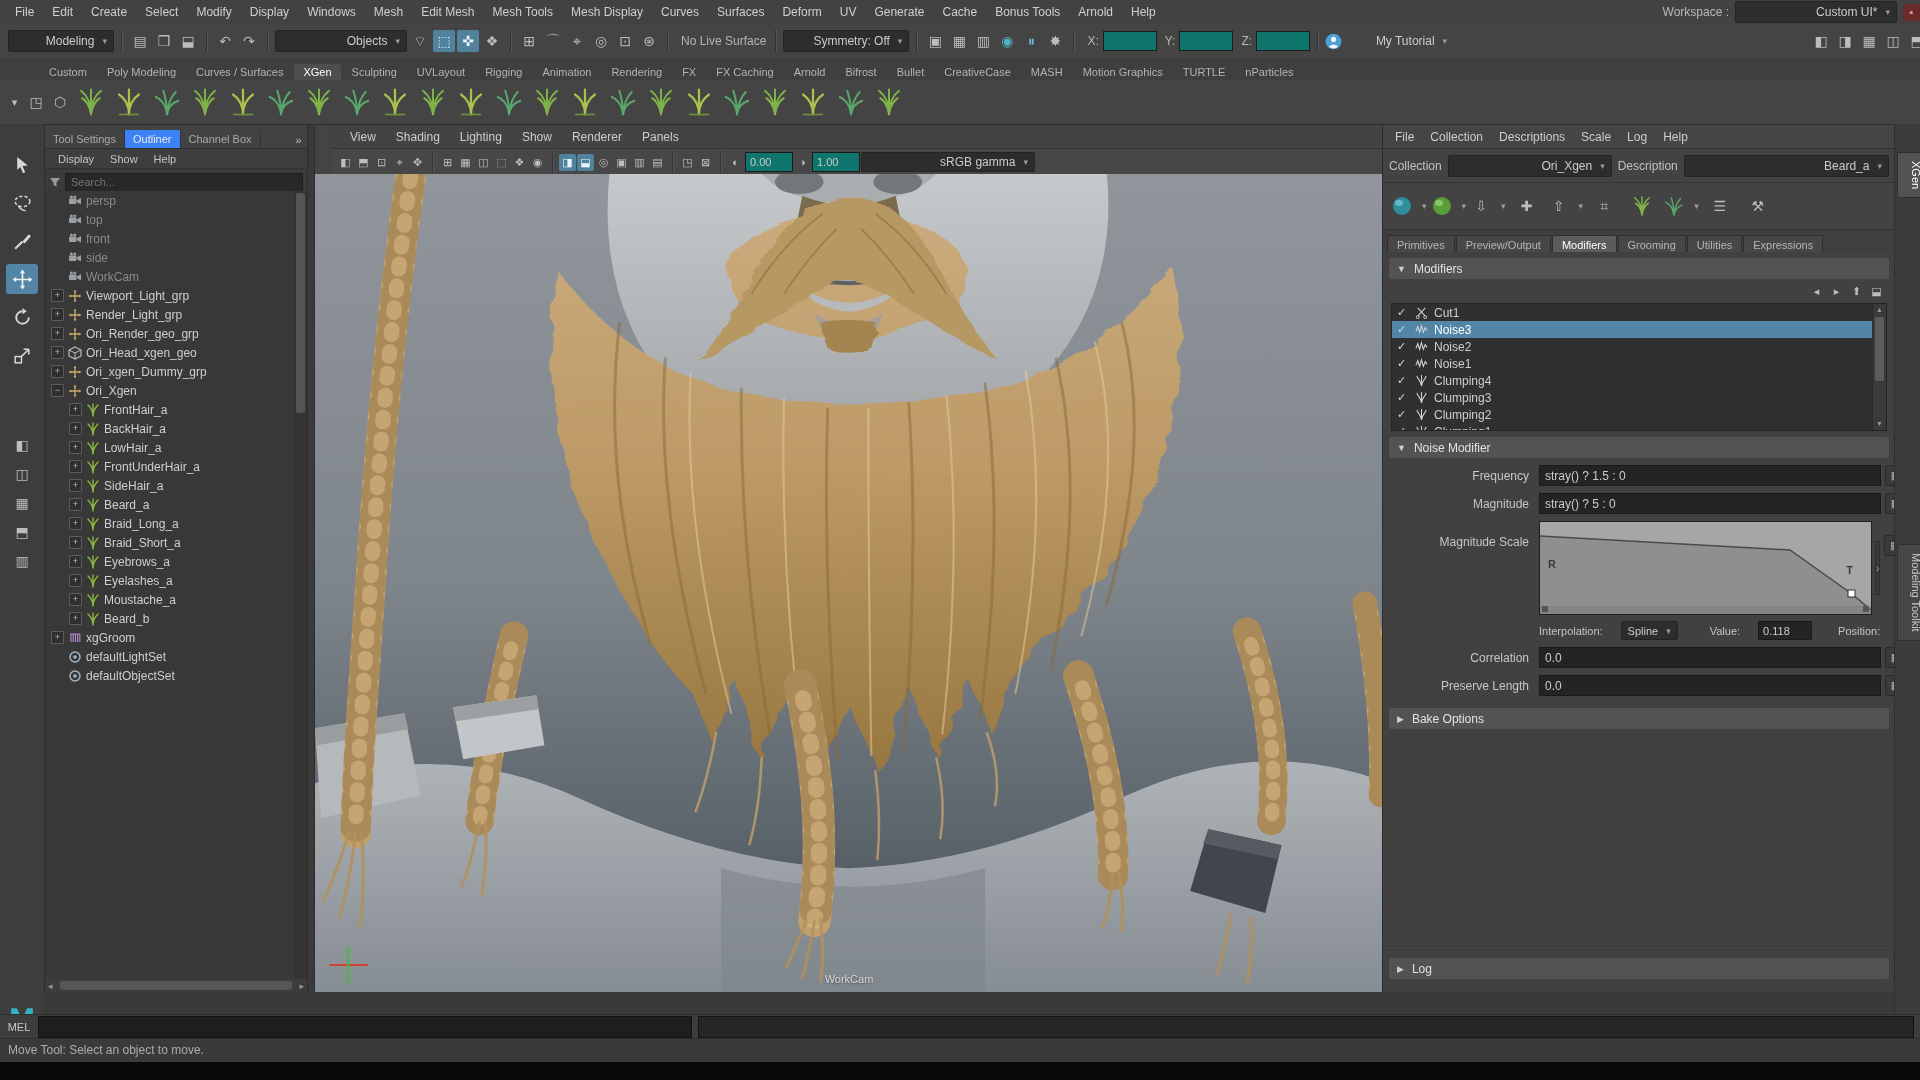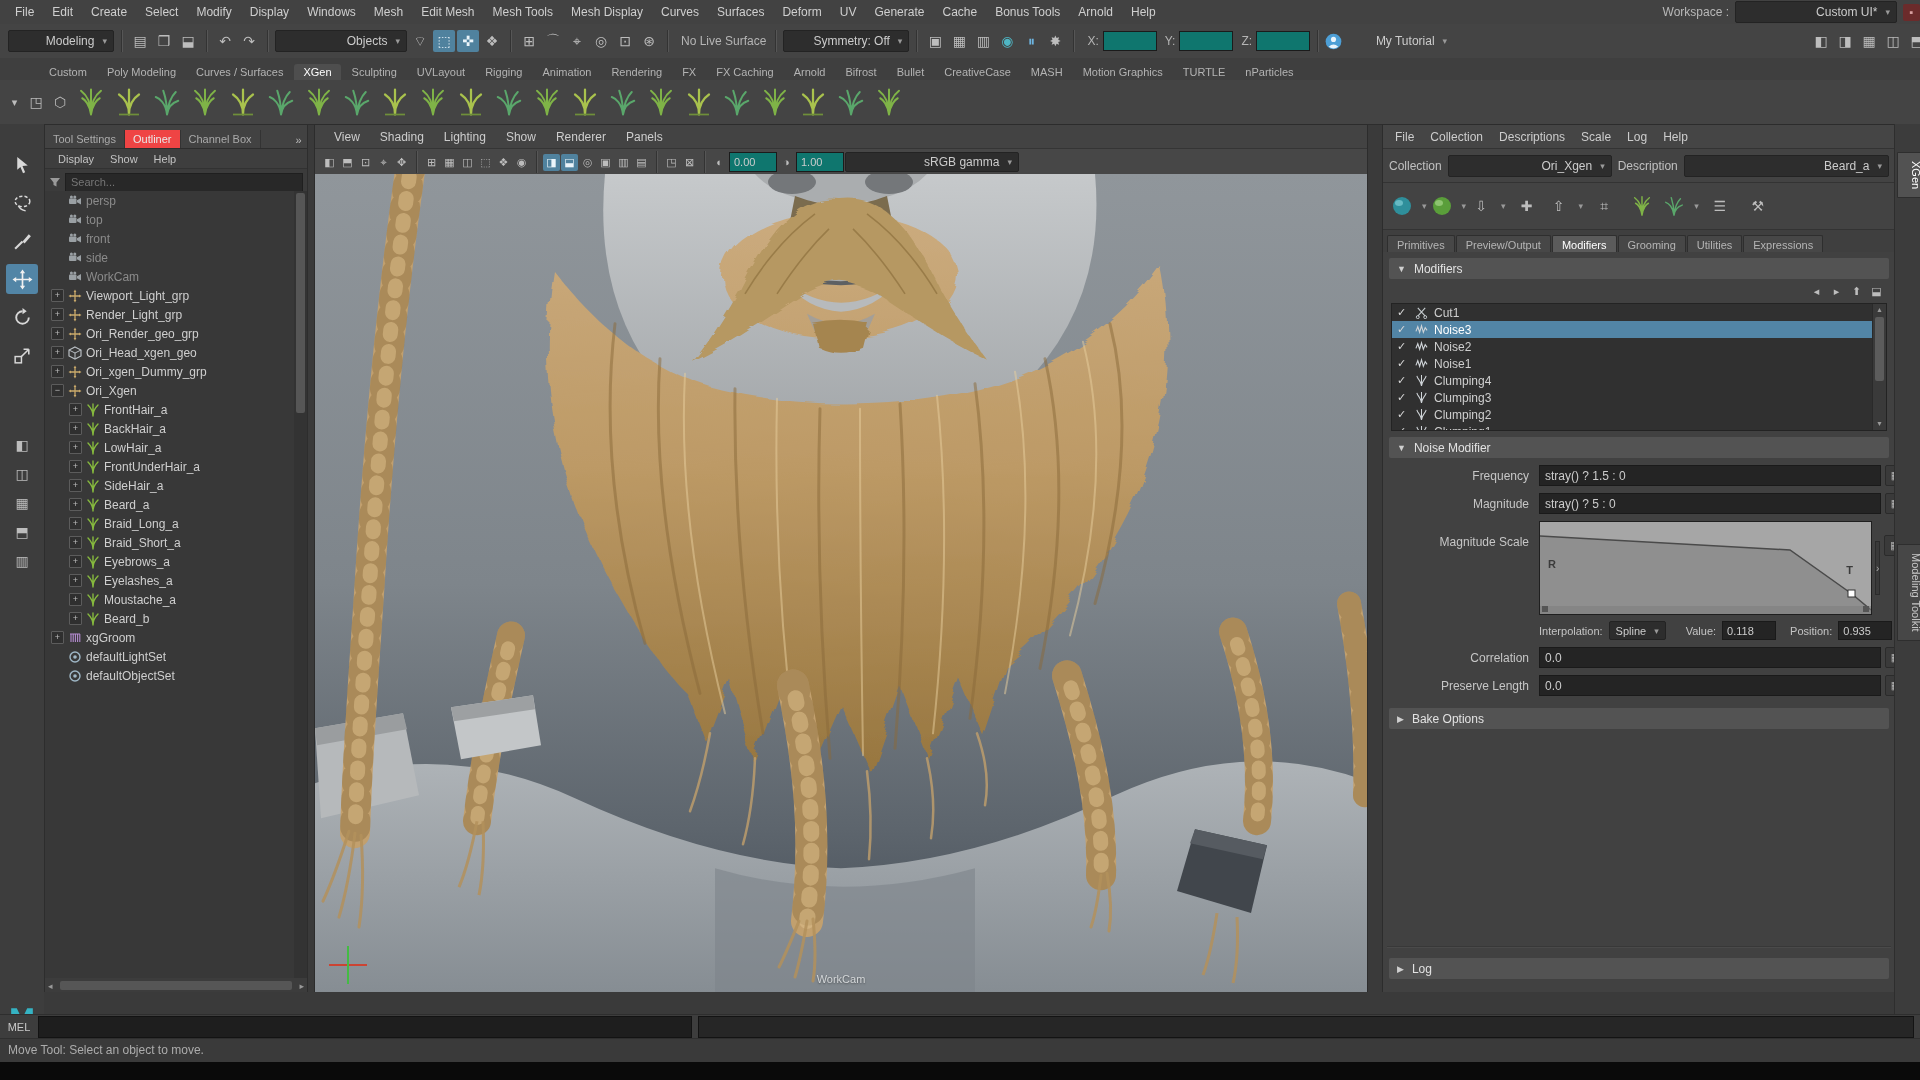--- a/index.html
+++ b/index.html
@@ -48,40 +48,40 @@
   .tool{width:32px;height:30px;display:flex;align-items:center;justify-content:center;border-radius:3px;}
   .tool.active{background:#5285a6;}
   .tool-ico{width:21px;height:21px;}
   #layoutbtns{margin-top:56px;display:flex;flex-direction:column;gap:7px;align-items:center;}
   #mayalogo{position:absolute;bottom:8px;left:9px;width:26px;height:26px;}
 
   
   #outliner{position:absolute;left:44px;top:124px;width:262px;height:868px;background:#3b3b3b;border:1px solid #2d2d2d;}
   #otabs{height:23px;background:#424242;display:flex;align-items:flex-end;border-bottom:1px solid #2d2d2d;}
   .ptab{padding:3px 8px;font-size:11px;color:#aaa;border-right:1px solid #333;white-space:nowrap;overflow:hidden;max-width:86px;text-overflow:ellipsis;}
-  .ptab.active{background:#ef4444;color:#e8e8e8;}
+  .ptab.active{background:#3b82f6;color:#e8e8e8;}
   #omenus{height:19px;display:flex;align-items:center;padding-left:6px;gap:2px;background:#3e3e3e;border-bottom:1px solid #323232;}
   .omenu{padding:0 7px;font-size:11px;color:#c3c3c3;}
   #osearch{height:22px;display:flex;align-items:center;padding:2px 4px;gap:4px;background:#3b3b3b;}
   #osearch input{flex:1;height:17px;background:#282828;border:1px solid #1f1f1f;color:#ccc;padding:0 5px;font-size:11px;}
   #otree{position:absolute;top:66px;bottom:15px;left:0;right:13px;overflow:hidden;background:#383838;}
   .orow{display:flex;align-items:center;height:19px;gap:4px;padding-left:6px;color:#cfcfcf;font-size:12px;}
   .orow.muted{color:#8b8b8b;}
   .orow.d1{padding-left:24px;}
   .oexp{width:11px;height:11px;flex:none;font-size:9px;line-height:10px;text-align:center;color:#bbb;
         border:1px solid #5c5c5c;background:#2f2f2f;border-radius:1px;}
   .oexp.none{border-color:transparent;background:transparent;}
   .oicon{width:14px;height:14px;flex:none;}
   #ovscroll{position:absolute;top:66px;bottom:15px;right:0;width:13px;background:#333;}
   #ovscroll .thumb{position:absolute;top:2px;left:2px;right:2px;height:220px;background:#565656;border-radius:2px;}
   #ohscroll{position:absolute;bottom:0;left:0;right:0;height:15px;background:#3c3c3c;display:flex;align-items:center;justify-content:space-between;font-size:9px;color:#999;}
   #ohscroll .thumb{height:9px;background:#565656;border-radius:2px;flex:1;margin:0 4px;}
 
   
-  #viewport{position:absolute;left:314px;top:124px;width:1052px;height:868px;background:#444;border:1px solid #2c2c2c;}
+  #viewport{position:absolute;left:314px;top:124px;width:1052px;height:868px;background:#444;border:1px solid #2c2c2c;padding-left:16px;}
   #vmenus{height:23px;display:flex;align-items:center;padding-left:10px;gap:2px;background:#434343;border-bottom:1px solid #353535;}
   .vmenu{padding:0 9px;color:#cdcdcd;}
   #vicons{height:26px;display:flex;align-items:center;padding-left:6px;gap:1px;background:#474747;border-bottom:1px solid #2f2f2f;}
   #vcanvas{position:absolute;top:49px;bottom:0;left:0;right:0;}
   #vcanvas svg{width:100%;height:100%;}
   #camlabel{position:absolute;bottom:8px;left:0;right:0;text-align:center;color:#d4d7d9;font-size:11px;text-shadow:0 1px 2px rgba(0,0,0,.4);}
 
   
   #xgen{position:absolute;left:1382px;top:124px;width:512px;height:868px;background:#434343;border:1px solid #2c2c2c;}
   #xmenus{height:23px;display:flex;align-items:center;padding-left:4px;background:#454545;border-bottom:1px solid #333;}
@@ -110,21 +110,21 @@
   .frow{display:flex;align-items:center;margin:7px 8px 0 8px;}
   .flabel{width:138px;text-align:right;margin-right:10px;color:#c6c6c6;white-space:nowrap;flex:none;}
   .fin{width:330px;height:19px;background:#242424;border:1px solid #1a1a1a;color:#ccc;padding:0 5px;font-size:12px;flex:none;}
   .fmap{width:20px;height:19px;margin-left:4px;display:flex;align-items:center;justify-content:center;
         background:#3a3a3a;border:1px solid #2b2b2b;border-radius:2px;color:#b9b9b9;font-size:11px;flex:none;}
   #ramp{position:relative;width:331px;height:92px;border:1px solid #1f1f1f;margin-left:148px;flex:none;}
   #ramp svg{width:100%;height:100%;}
   .rampmark{position:absolute;color:#3b3b3b;font-size:11px;font-weight:bold;}
   #rampside{width:18px;height:52px;margin:20px 0 0 3px;background:#3a3a3a;border:1px solid #2b2b2b;
             display:flex;align-items:center;justify-content:center;color:#aaa;font-size:10px;}
-  #interp{display:flex;align-items:center;margin:6px 8px 0 156px;gap:6px;font-size:11px;color:#c4c4c4;}
+  #interp{display:flex;align-items:center;margin:6px 8px 0 156px;gap:18px;font-size:11px;color:#c4c4c4;}
   .smallin{width:44px;height:17px;background:#242424;border:1px solid #1a1a1a;color:#ccc;padding:0 4px;font-size:11px;}
   #xdivider{position:absolute;bottom:46px;left:4px;right:4px;border-top:1px solid #383838;box-shadow:0 1px 0 #4a4a4a;}
   #loghead{position:absolute;bottom:14px;left:6px;right:6px;margin:0;}
 
   
   #dockstrip{position:absolute;left:1894px;top:124px;width:26px;height:890px;background:#3c3c3c;border-left:1px solid #2e2e2e;}
   .vtab{position:absolute;left:2px;width:22px;writing-mode:vertical-rl;font-size:11px;color:#c6c6c6;
         background:#474747;border:1px solid #2e2e2e;border-radius:0 3px 3px 0;padding:8px 2px;text-align:center;}
 
   

